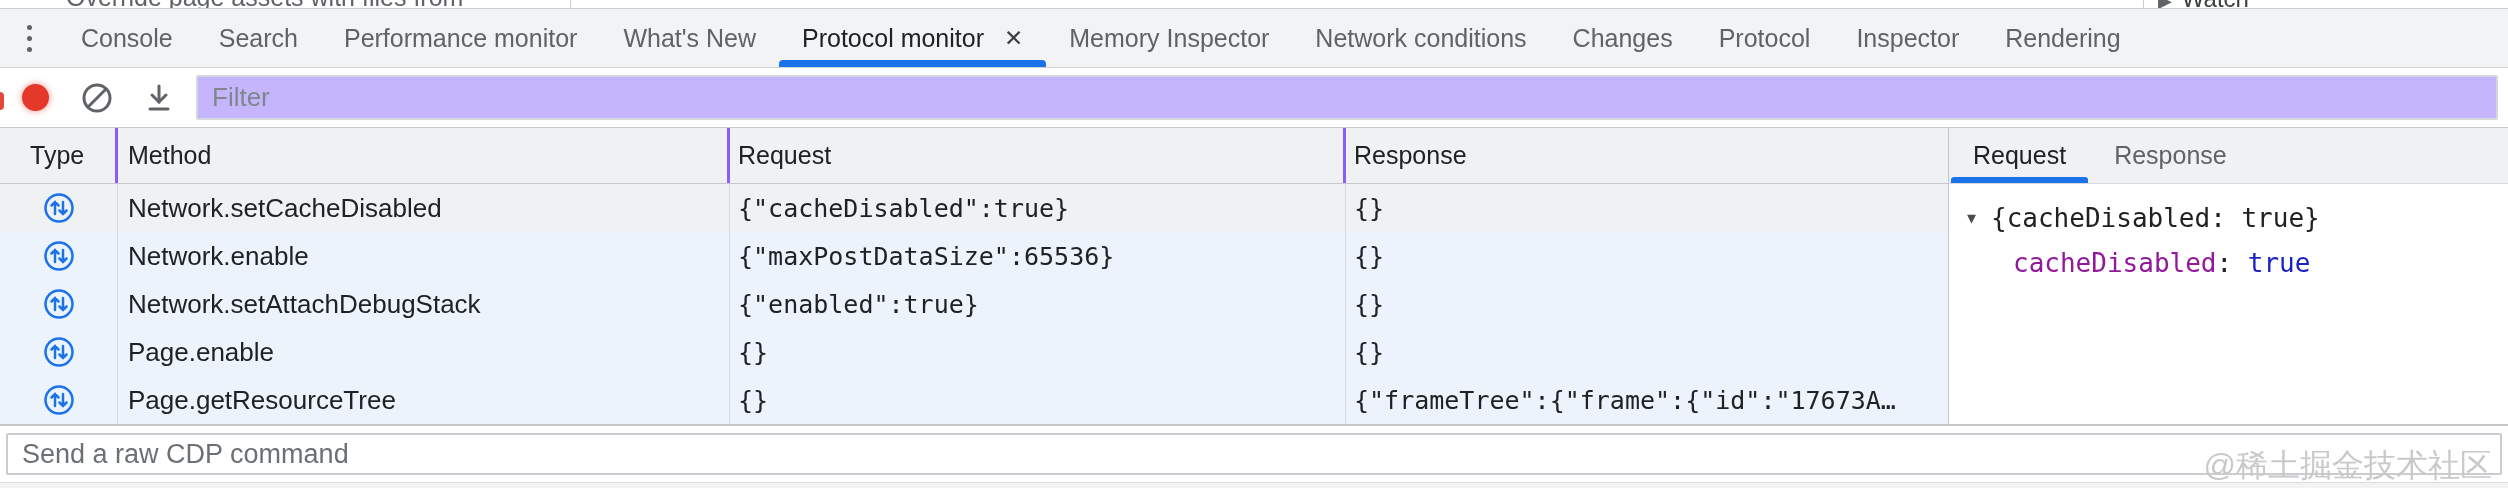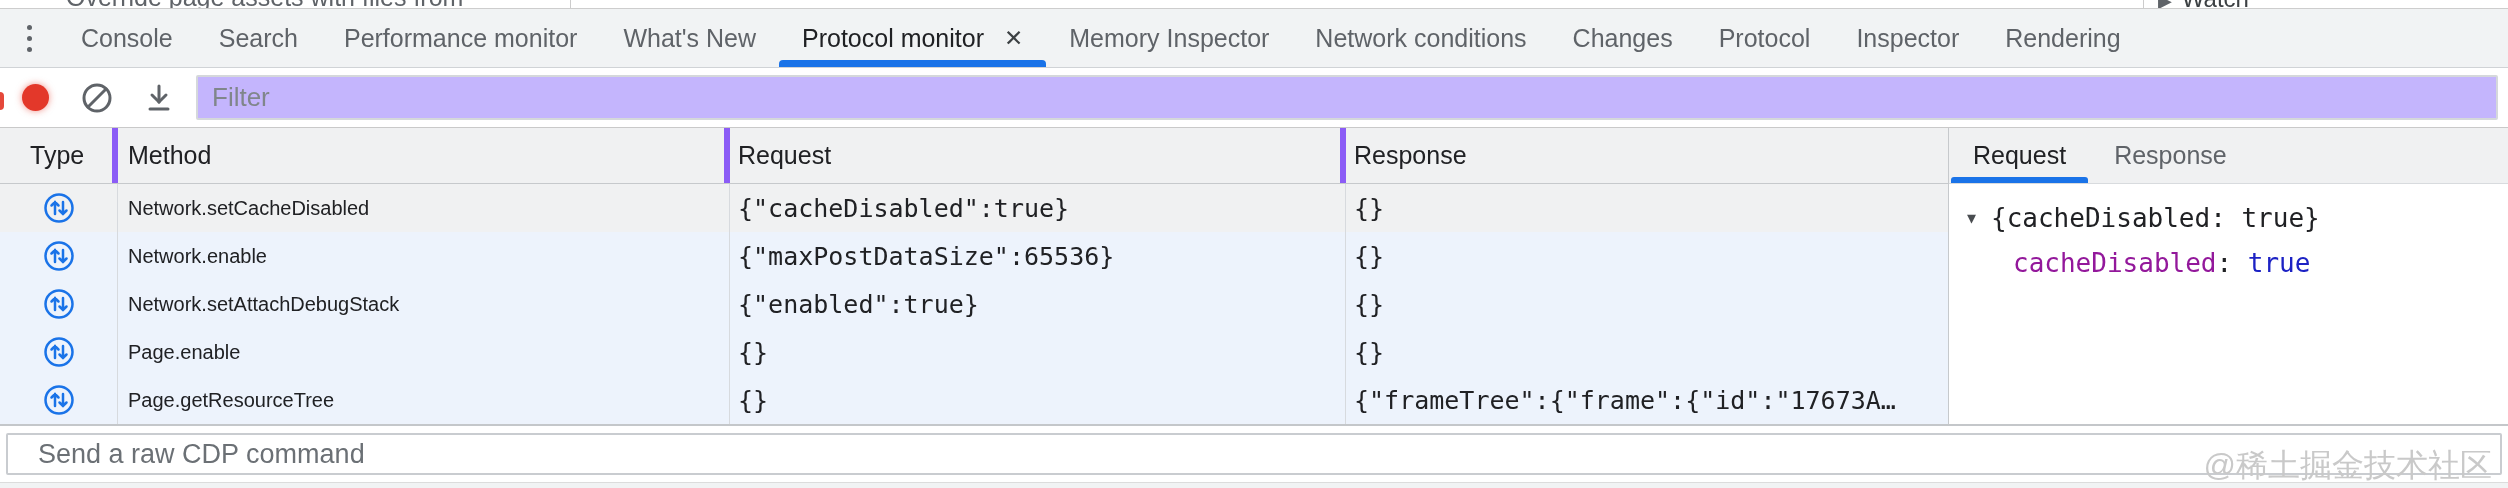--- a/index.html
+++ b/index.html
@@ -37,31 +37,31 @@
   .filter{position:absolute;left:196px;right:10px;top:7px;height:45px;box-sizing:border-box;
           border:2px solid #d5d8db;border-radius:2px;background:#c4b5fd;font-size:26px;
           font-family:"Liberation Sans",sans-serif;color:#202124;padding:0 0 0 14px;outline:none;}
   .filter::placeholder{color:#80868b;}
 
   
   .main{position:absolute;left:0;top:128px;width:2508px;height:298px;box-sizing:border-box;
         border-bottom:2px solid #c4c7ca;background:#fff;overflow:hidden;}
   .thead{position:absolute;left:0;top:0;width:1948px;height:56px;background:#f0f1f2;
          box-sizing:border-box;border-bottom:1px solid #c6c9cc;display:flex;font-size:25px;color:#202124;}
-  .th{box-sizing:border-box;border-right:6px solid #8b5cf6;display:flex;align-items:center;}
+  .th{box-sizing:border-box;border-right:3px solid #8b5cf6;display:flex;align-items:center;}
   .th.c-type{width:118px;padding-left:30px;}
   .th.c-method{width:612px;padding-left:10px;}
   .th.c-request{width:616px;padding-left:8px;}
   .th.c-response{width:602px;padding-left:8px;border-right:none;}
   .rows{position:absolute;left:0;top:56px;width:1948px;height:240px;background:#edf3fc;}
   .row{display:flex;height:48px;}
   .row.selected{background:#f0f1f2;}
   .td{box-sizing:border-box;border-right:1px solid #d7dade;display:flex;align-items:center;overflow:hidden;white-space:nowrap;}
   .td.c-type{width:118px;justify-content:center;}
-  .td.c-method{width:612px;padding-left:10px;font-size:20px;}
+  .td.c-method{width:612px;padding-left:10px;font-size:26px;}
   .td.c-request{width:616px;padding-left:8px;}
   .td.c-response{width:602px;padding-left:8px;border-right:none;}
   .json{font-size:25px;color:#202124;}
 
   
   .panel{position:absolute;left:1948px;top:0;width:560px;height:296px;box-sizing:border-box;
          border-left:1px solid #c6c9cc;background:#fff;}
   .panel-tabs{height:56px;box-sizing:border-box;border-bottom:1px solid #d8dbde;background:#f0f1f2;
               display:flex;align-items:stretch;font-size:25px;}
   .ptab{position:relative;display:flex;align-items:center;padding:0 24px;color:#5f6368;cursor:pointer;}
@@ -71,21 +71,21 @@
   .tree-line1{display:flex;align-items:center;}
   .expander{font-size:15px;color:#494c50;width:24px;flex:none;}
   .prop{padding-left:46px;}
   .prop .pname{color:#93189b;}
   .prop .pval{color:#1c22c4;}
 
   
   .bottombar{position:absolute;left:0;top:426px;width:2508px;height:62px;background:#fff;}
   .cmd{position:absolute;left:6px;right:6px;top:7px;height:42px;box-sizing:border-box;
        border:2px solid #c9ccd0;border-radius:2px;background:#fff;font-size:27px;
-       font-family:"Liberation Sans",sans-serif;color:#202124;padding:0 0 0 30px;outline:none;}
+       font-family:"Liberation Sans",sans-serif;color:#202124;padding:0 0 0 14px;outline:none;}
   .cmd::placeholder{color:#6b7075;}
   .watermark{position:absolute;right:16px;top:18px;font-size:32px;color:#c9c9c9;pointer-events:none;}
   .gray-strip{position:absolute;left:0;top:56px;width:2508px;height:6px;background:#f1f3f4;border-top:1px solid #dcdcdc;box-sizing:border-box;}
 
   svg .st{stroke:#5f6368;stroke-width:3;fill:none;stroke-linecap:round;}
   svg .blue{stroke:#1a73e8;fill:none;}
 </style>
 </head>
 <body>
 

